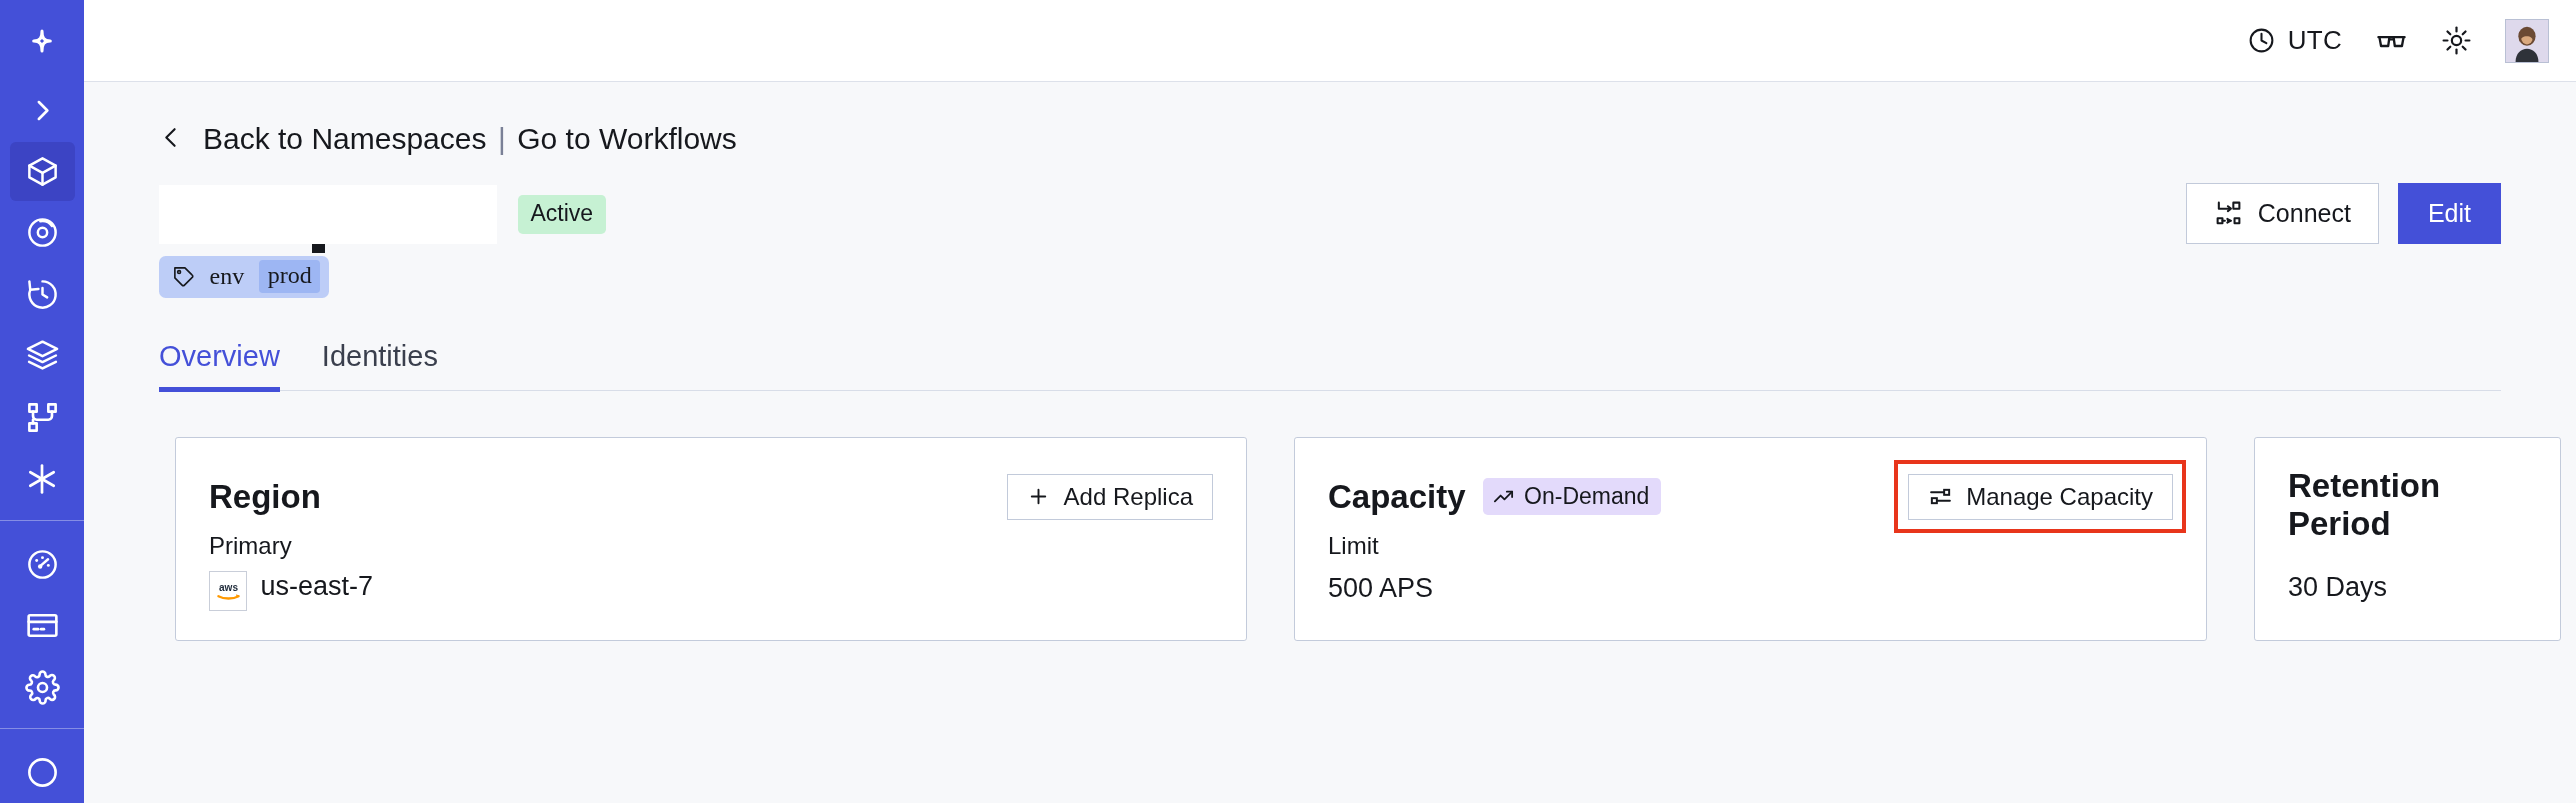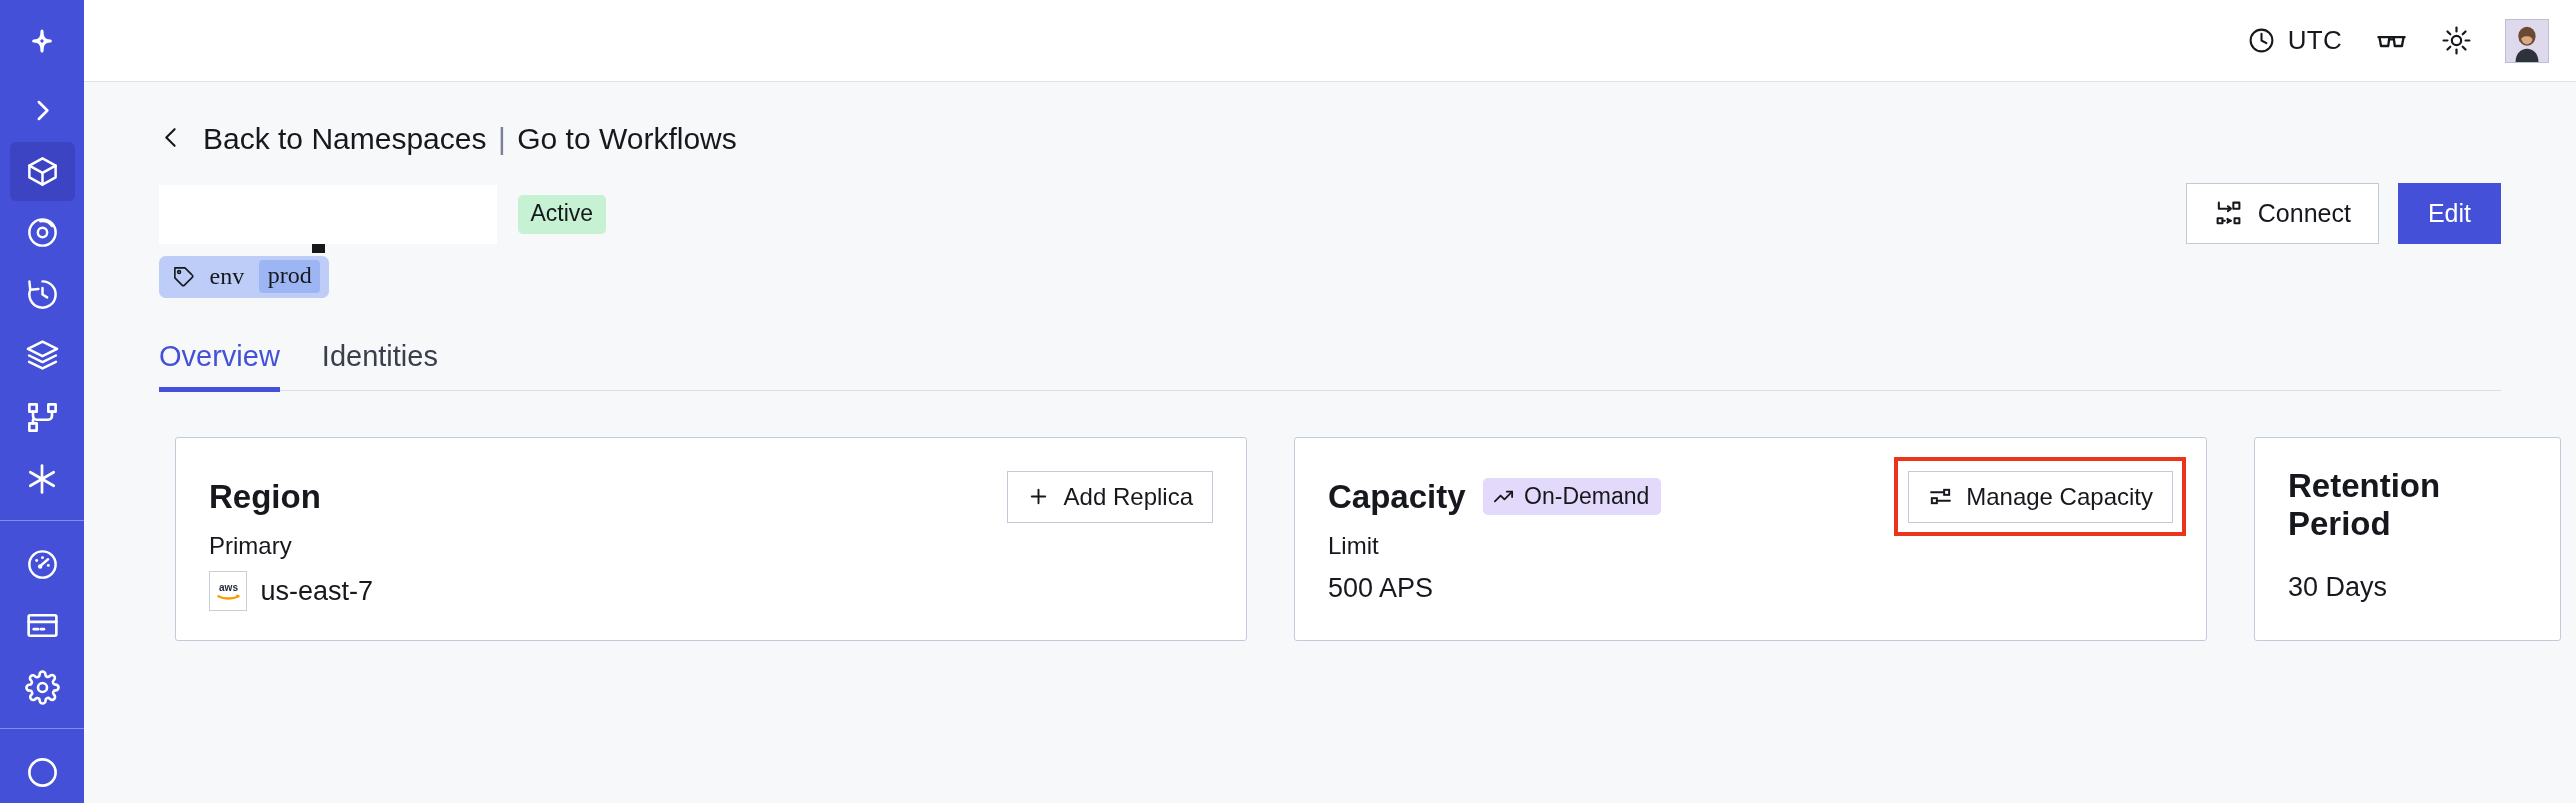--- a/index.html
+++ b/index.html
@@ -222,42 +222,42 @@
     background: #e3dafb; color: #16181d;
     font-size: 23px;
     padding: 4.8px 11.5px 5.8px 9.6px;
     border-radius: 4.8px;
     white-space: nowrap;
   }
   .card-btn {
     display: inline-flex; align-items: center; gap: 13.4px;
     background: #fff; color: #16181d;
     border: 1px solid #c2cada;
-    height: 52px; padding: 0 19px;
+    height: 46px; padding: 0 19px;
     font-size: 24px; cursor: pointer;
     white-space: nowrap;
   }
   
   .hl-wrap { position: relative; display: inline-flex; }
   .hl-wrap::before {
     content: "";
     position: absolute;
     left: -13.4px; top: -13.4px; right: -13.4px; bottom: -13.4px;
     border: 4.8px solid #e8351b;
     pointer-events: none;
   }
 
   .card-label {
     font-size: 24px; color: #16181d;
     margin-top: 5.8px;
   }
   .card-value {
     font-size: 27px; color: #16181d;
     margin-top: 11.5px;
-    display: flex; align-items: center; gap: 13.4px;
+    display: flex; align-items: flex-start; gap: 13.4px;
   }
   .card-value-big {
     font-size: 27px; color: #16181d;
     margin-top: 13.4px;
   }
   .aws-chip {
     width: 38px; height: 40px;
     border: 1px solid #c9ced9;
     background: #fff;
     display: flex; align-items: center; justify-content: center;

